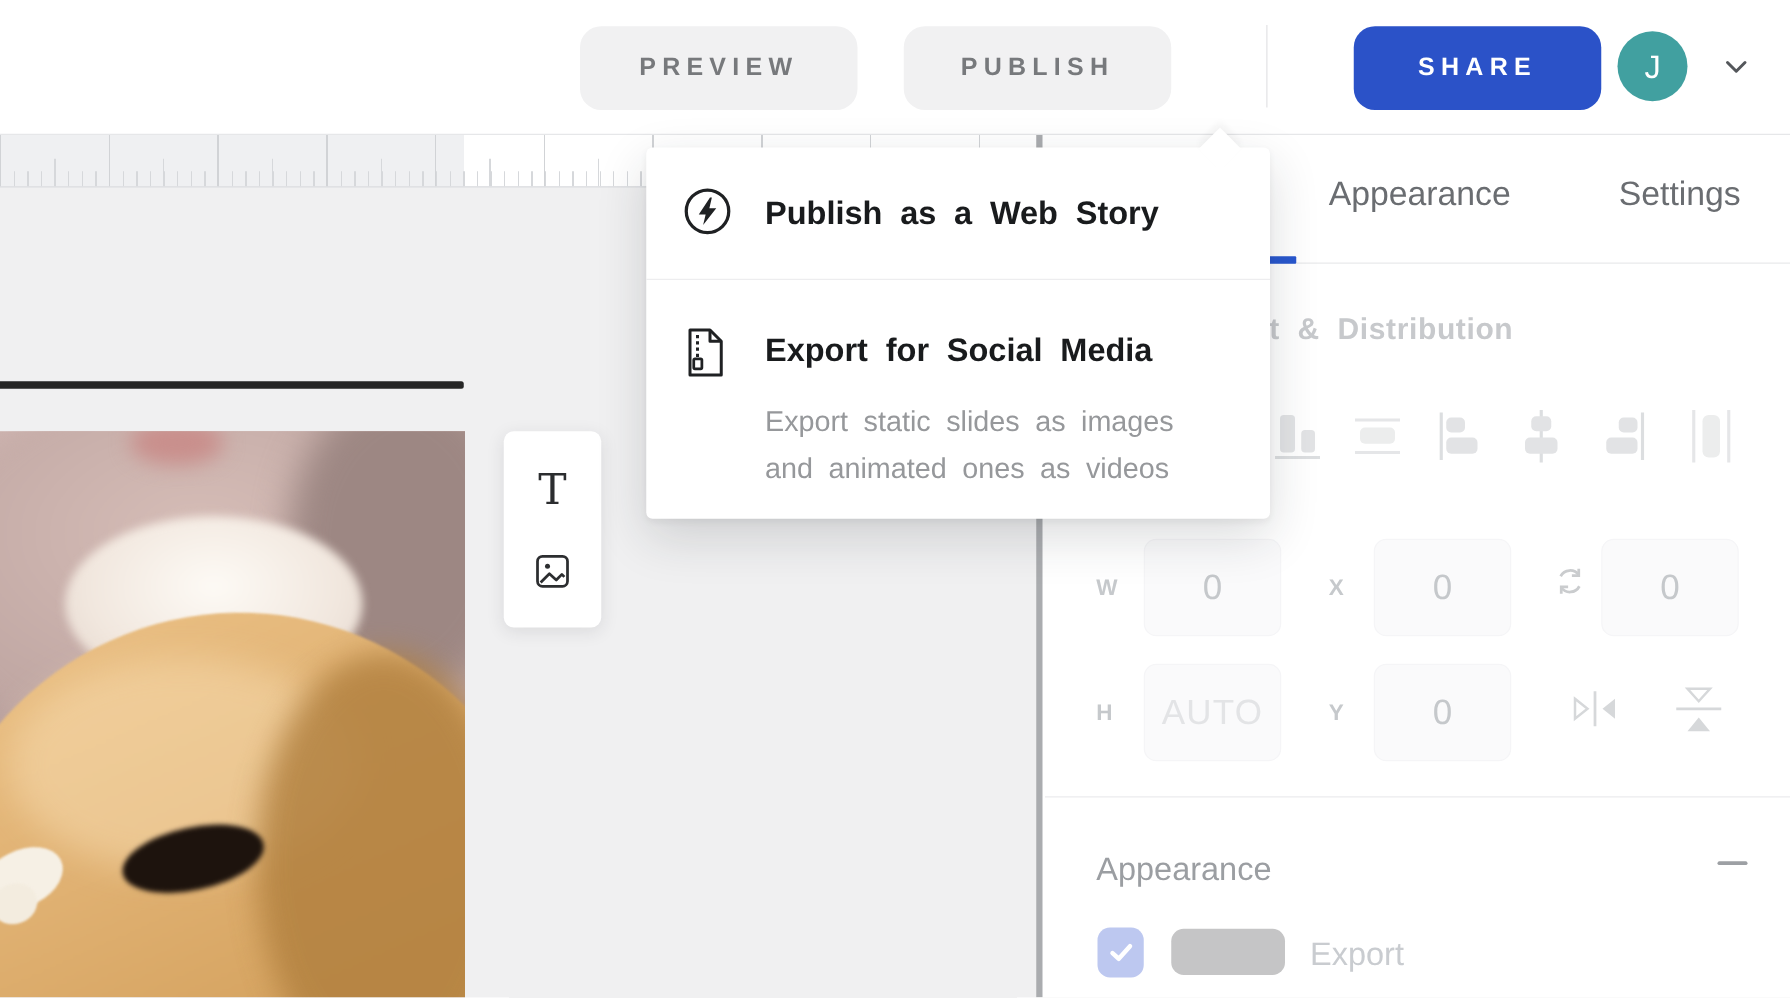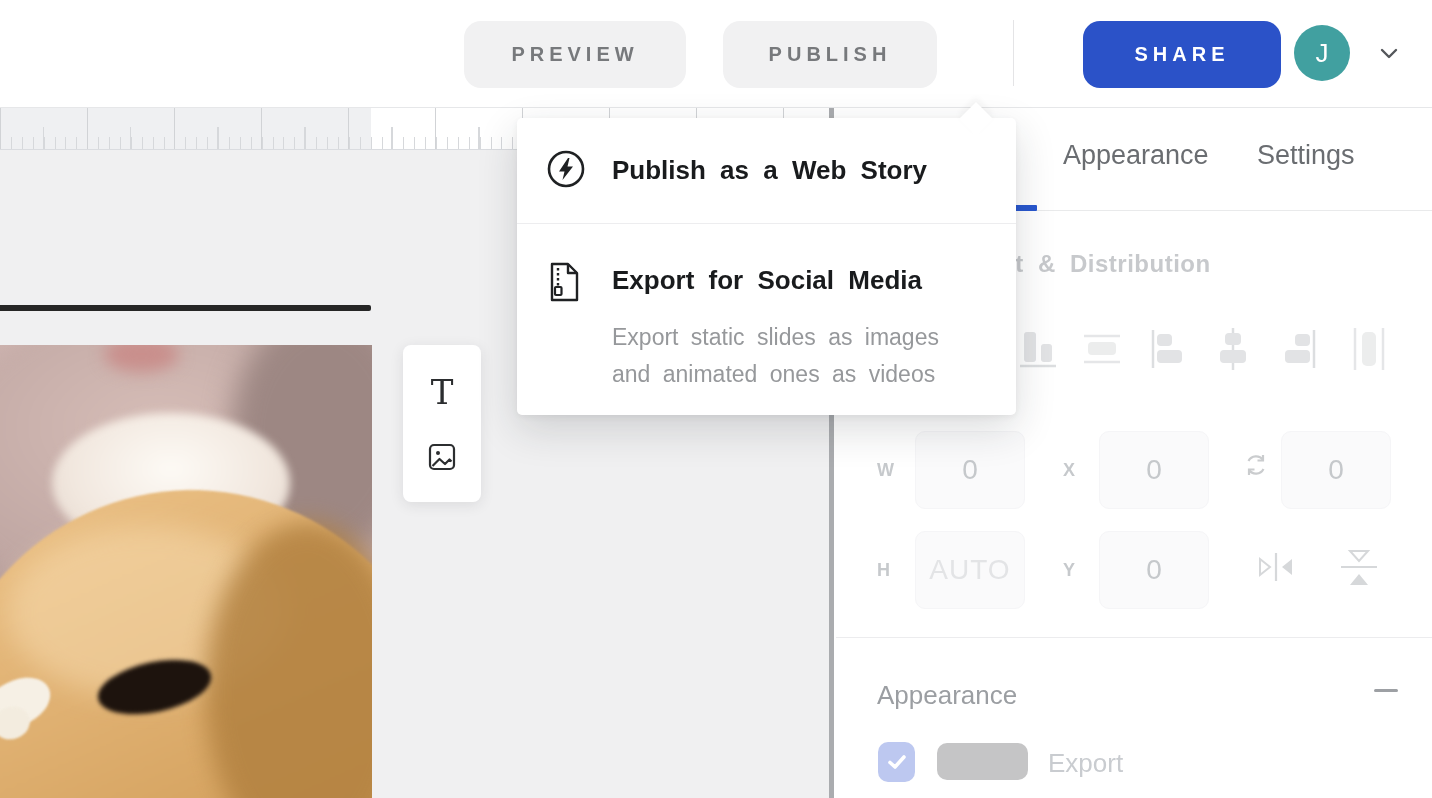--- a/index.html
+++ b/index.html
@@ -116,21 +116,21 @@
       </svg>
     </div>
   </div>
 
   <div class="vscroll"></div>
 
   <div class="panel">
     <div class="tabs">
       <div class="tab active" style="left:66px;">Design</div>
       <div class="tab" style="left:229px;">Appearance</div>
-      <div class="tab" style="left:423px;">Settings</div>
+      <div class="tab" style="left:461px;">Settings</div>
       <div class="tab-underline"></div>
     </div>
 
     <div class="section-title">Alignment &amp; Distribution</div>
 
     <div class="align-row">
       <svg class="align-ic" style="left:118px;" width="44" height="46" viewBox="0 0 44 46">
         <rect x="10" y="12" width="26" height="14" rx="4" fill="#e2e3e5"></rect>
           <line x1="22" y1="4" x2="22" y2="34" stroke="#dcdee0" stroke-width="2.5"></line>
       </svg>

